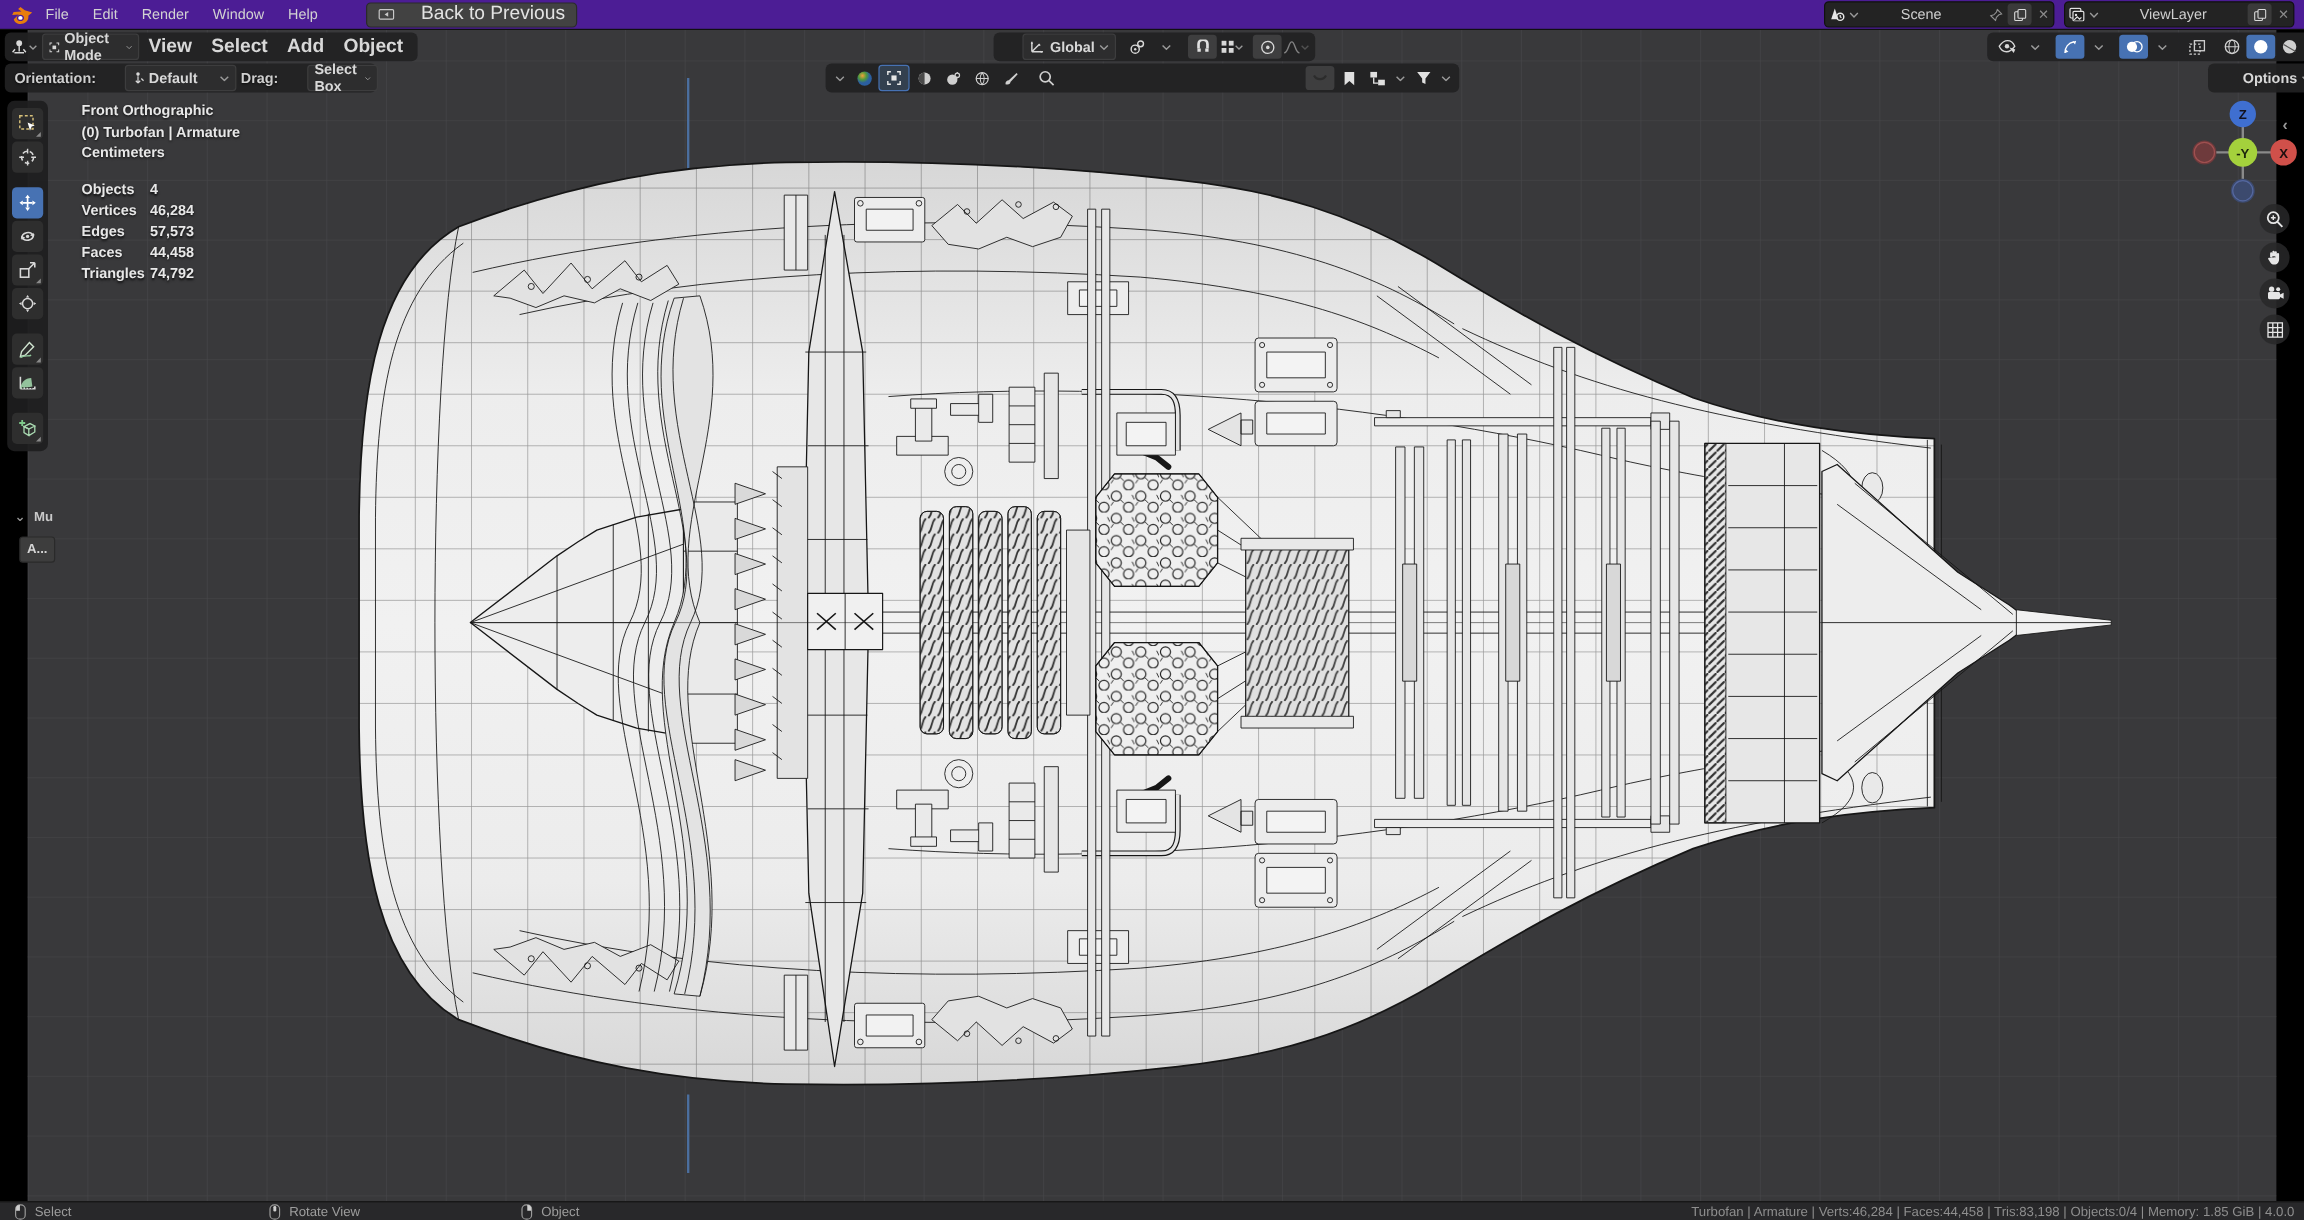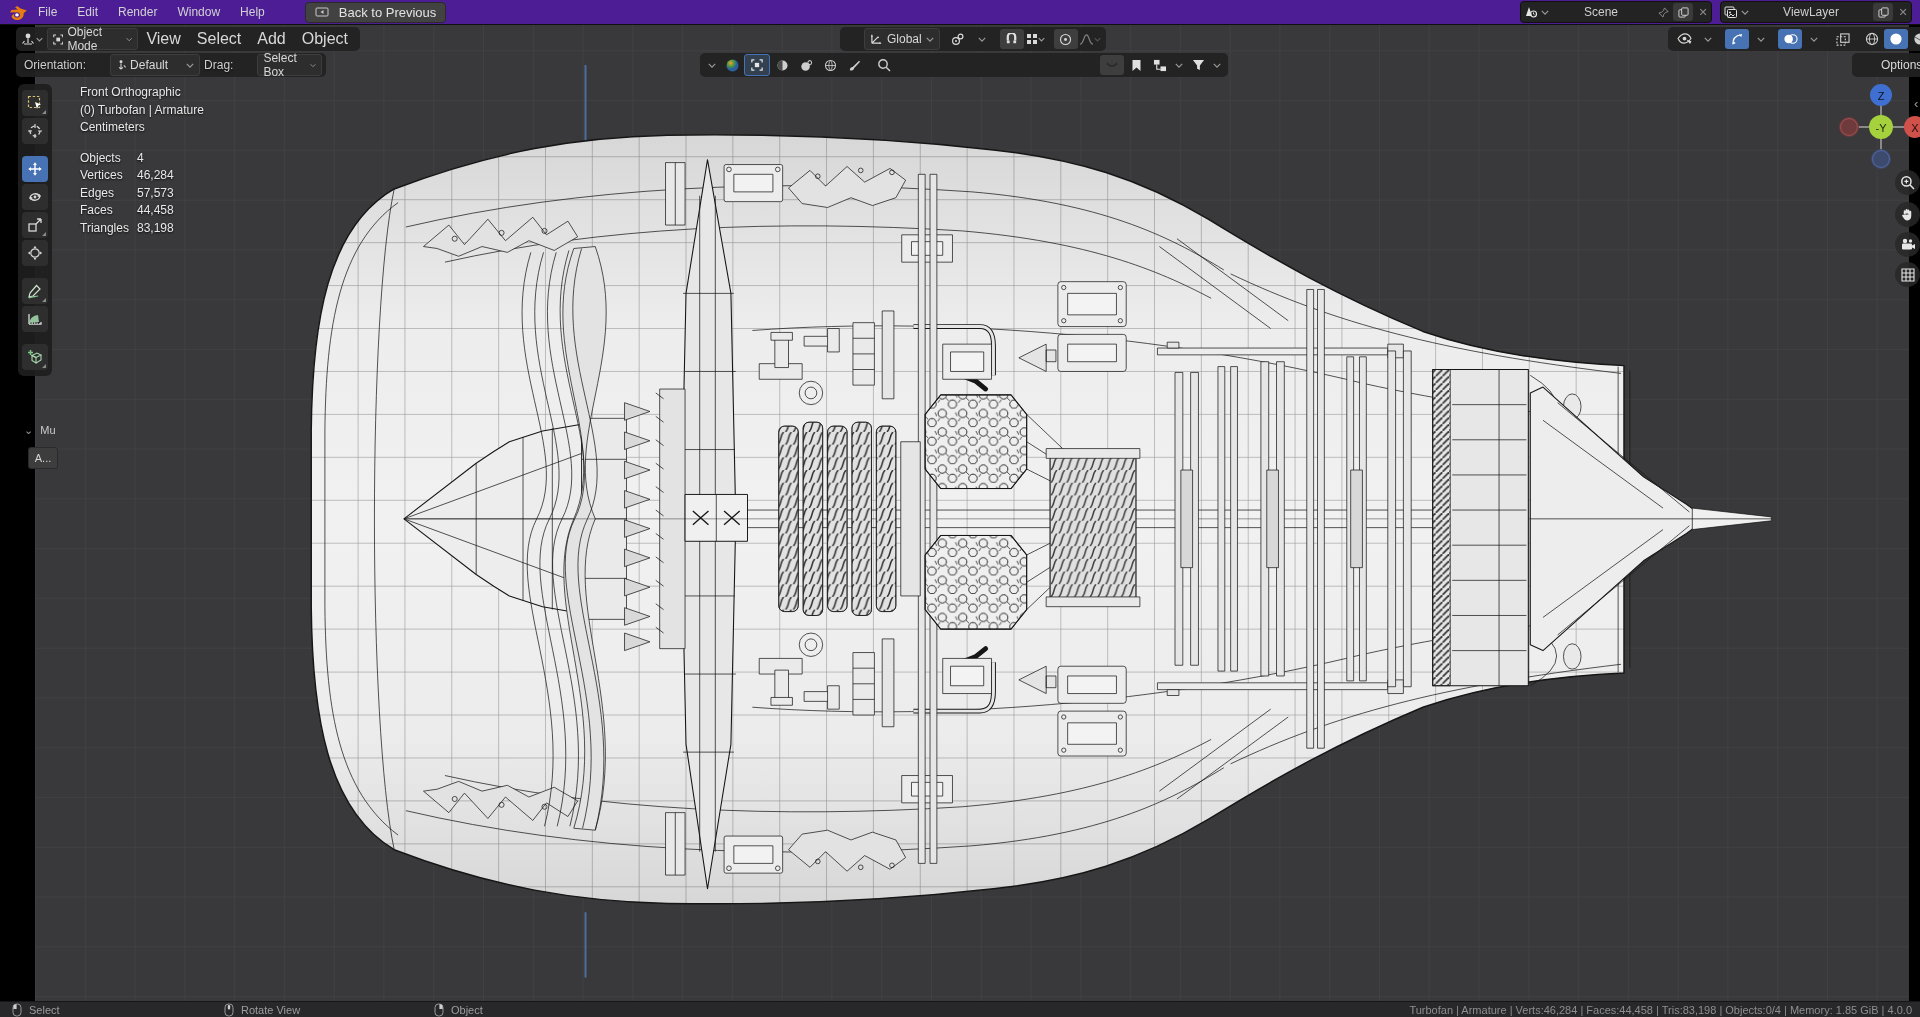--- a/index.html
+++ b/index.html
@@ -3,31 +3,31 @@
 <meta charset="utf-8">
 <style>
   html,body{margin:0;padding:0;background:#000;}
   body{width:1920px;height:1017px;position:relative;overflow:hidden;
        font-family:"Liberation Sans","DejaVu Sans",sans-serif;
        -webkit-font-smoothing:antialiased;color:#d6d6d6;}
   
   #topbar{position:absolute;left:0;top:0;width:1920px;height:24px;background:#4c1d95;
           border-bottom:1px solid #101010;display:flex;align-items:center;z-index:30;}
   .tmenu{font-size:12px;color:#d2d2d2;padding:0 10px;line-height:24px;cursor:default;}
-  #back-btn{display:flex;align-items:center;gap:10px;background:#424242;border:1px solid #2a2a2a;
-            border-radius:4px;height:19px;padding:0 9px;font-size:13px;color:#e3e3e3;margin-left:30px;}
+  #back-btn{display:flex;align-items:center;gap:22px;background:#424242;border:1px solid #2a2a2a;
+            border-radius:4px;height:19px;padding:0 9px;font-size:16px;color:#e3e3e3;margin-left:30px;}
   .selector{display:flex;align-items:center;background:#232323;border:1px solid #101010;
             border-radius:4px;height:20px;}
   .selector .txt{font-size:12px;color:#cfcfcf;padding:0 8px;text-align:center;}
   .icon-sq{width:20px;height:18px;display:flex;align-items:center;justify-content:center;}
   .mini-btn{width:20px;height:18px;display:flex;align-items:center;justify-content:center;
             background:#3a3a3a;border-radius:3px;margin-right:2px;}
   .x-btn{color:#8b8b8b;font-size:11px;width:16px;text-align:center;}
   
-  #viewport{position:absolute;left:12px;top:24px;width:1768px;height:977px;}
+  #viewport{position:absolute;left:0;top:24px;width:1768px;height:977px;font-weight:bold;}
   #scene-svg{position:absolute;left:0;top:0;}
   
   .pill{position:absolute;background:rgba(33,33,34,.93);border-radius:5px;display:flex;
         align-items:center;height:24px;padding:0 4px;z-index:10;}
   .pbtn{display:flex;align-items:center;gap:4px;height:20px;border-radius:3px;padding:0 5px;
         font-size:12px;color:#d8d8d8;margin-left:20px;}
   .dd{background:#2d2d2e;border:1px solid #3d3d3e;}
   .menu-it{font-size:16px;color:#d8d8d8;padding:0 8px;}
   .ibtn{width:24px;height:20px;display:flex;align-items:center;justify-content:center;border-radius:3px;}
   .ibtn.on{background:#4772b3;}
@@ -686,21 +686,21 @@
 
   <div id="view-info">
     <div>Front Orthographic</div>
     <div>(0) Turbofan | Armature</div>
     <div>Centimeters</div>
     <div id="stats-block">
       <div class="srow"><span class="sl">Objects</span><span>4</span></div>
       <div class="srow"><span class="sl">Vertices</span><span>46,284</span></div>
       <div class="srow"><span class="sl">Edges</span><span>57,573</span></div>
       <div class="srow"><span class="sl">Faces</span><span>44,458</span></div>
-      <div class="srow"><span class="sl">Triangles</span><span>83,198</span></div>
+      <div class="srow"><span class="sl">Triangles</span><span>74,792</span></div>
     </div>
   </div>
 
   <div id="gizmo">
     <svg width="100" height="110" viewBox="0 0 100 110">
       <g stroke="#8a8a8a" stroke-width="2">
           <line x1="49" y1="47" x2="49" y2="15"></line>
           <line x1="49" y1="47" x2="83" y2="47"></line>
           <line x1="49" y1="47" x2="17" y2="47"></line>
           <line x1="49" y1="47" x2="49" y2="79"></line>

